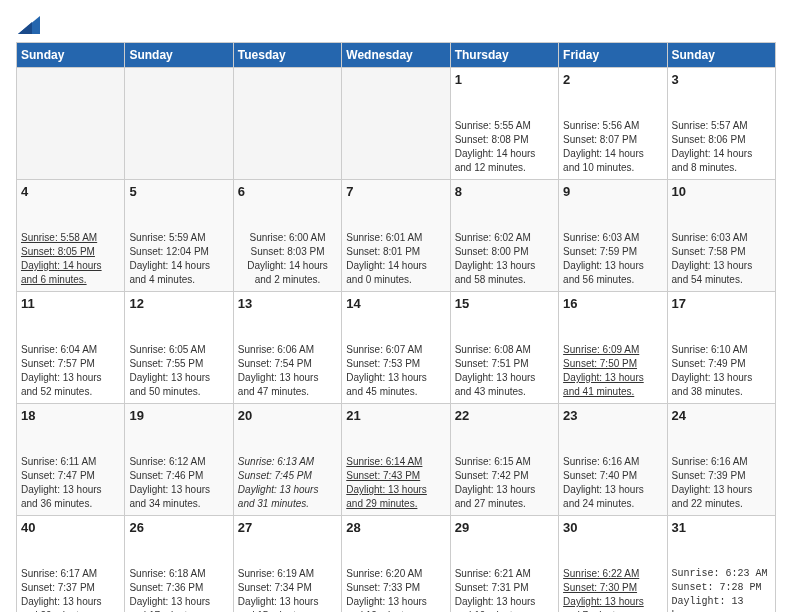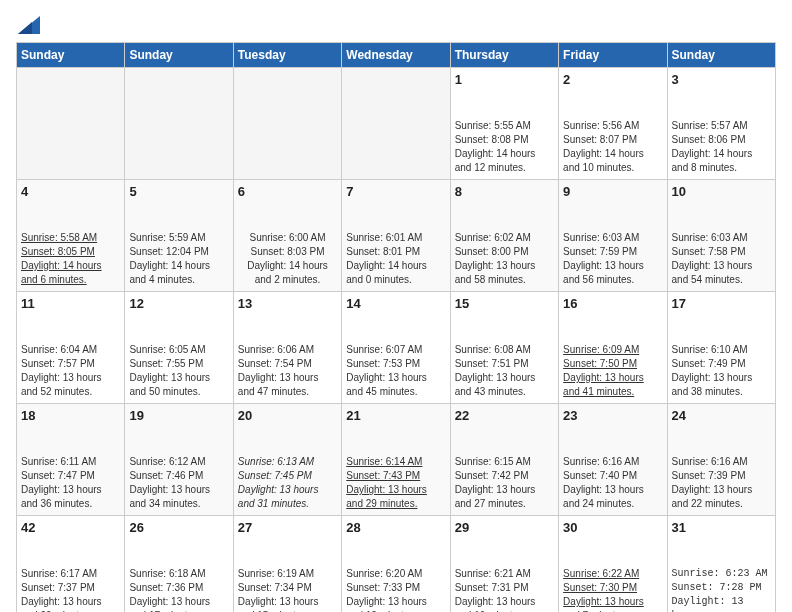--- a/index.html
+++ b/index.html
@@ -304,21 +304,21 @@
         <td>
           <span class="day-number">24</span>
           <div class="day-info" style="white-space: pre-line;">Sunrise: 6:16 AM
 Sunset: 7:39 PM
 Daylight: 13 hours
 and 22 minutes.</div>
         </td>
       </tr>
       <tr>
         <td>
-          <span class="day-number">42</span>
+          <span class="day-number">40</span>
           <div class="day-info" style="white-space: pre-line;">Sunrise: 6:17 AM
 Sunset: 7:37 PM
 Daylight: 13 hours
 and 20 minutes.</div>
         </td>
         <td>
           <span class="day-number">26</span>
           <div class="day-info" style="white-space: pre-line;">Sunrise: 6:18 AM
 Sunset: 7:36 PM
 Daylight: 13 hours

